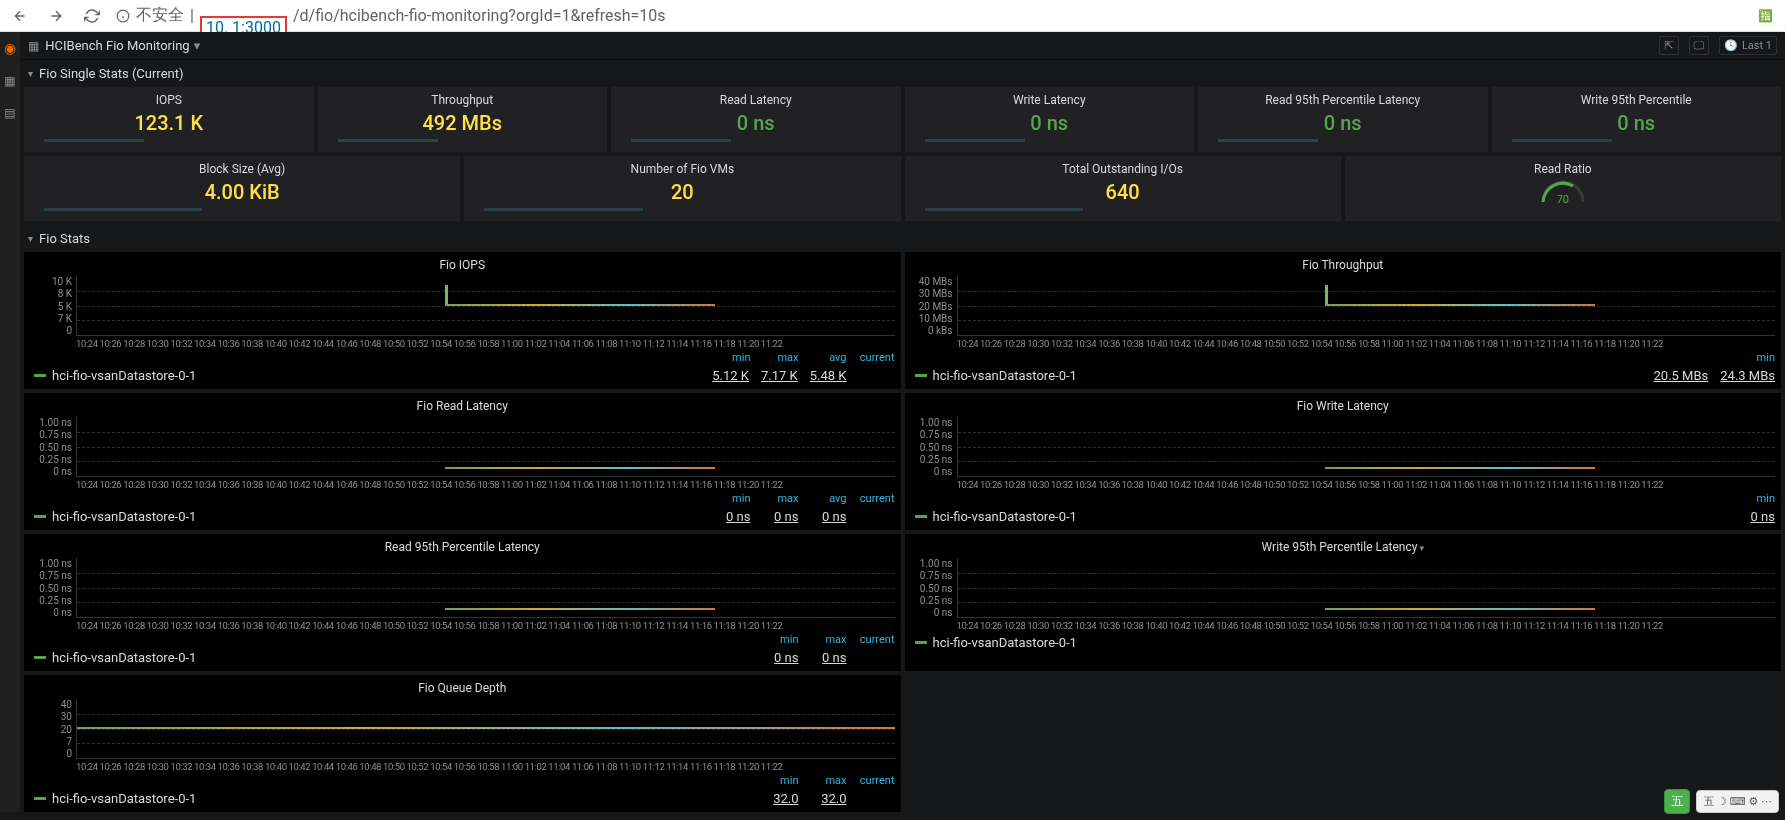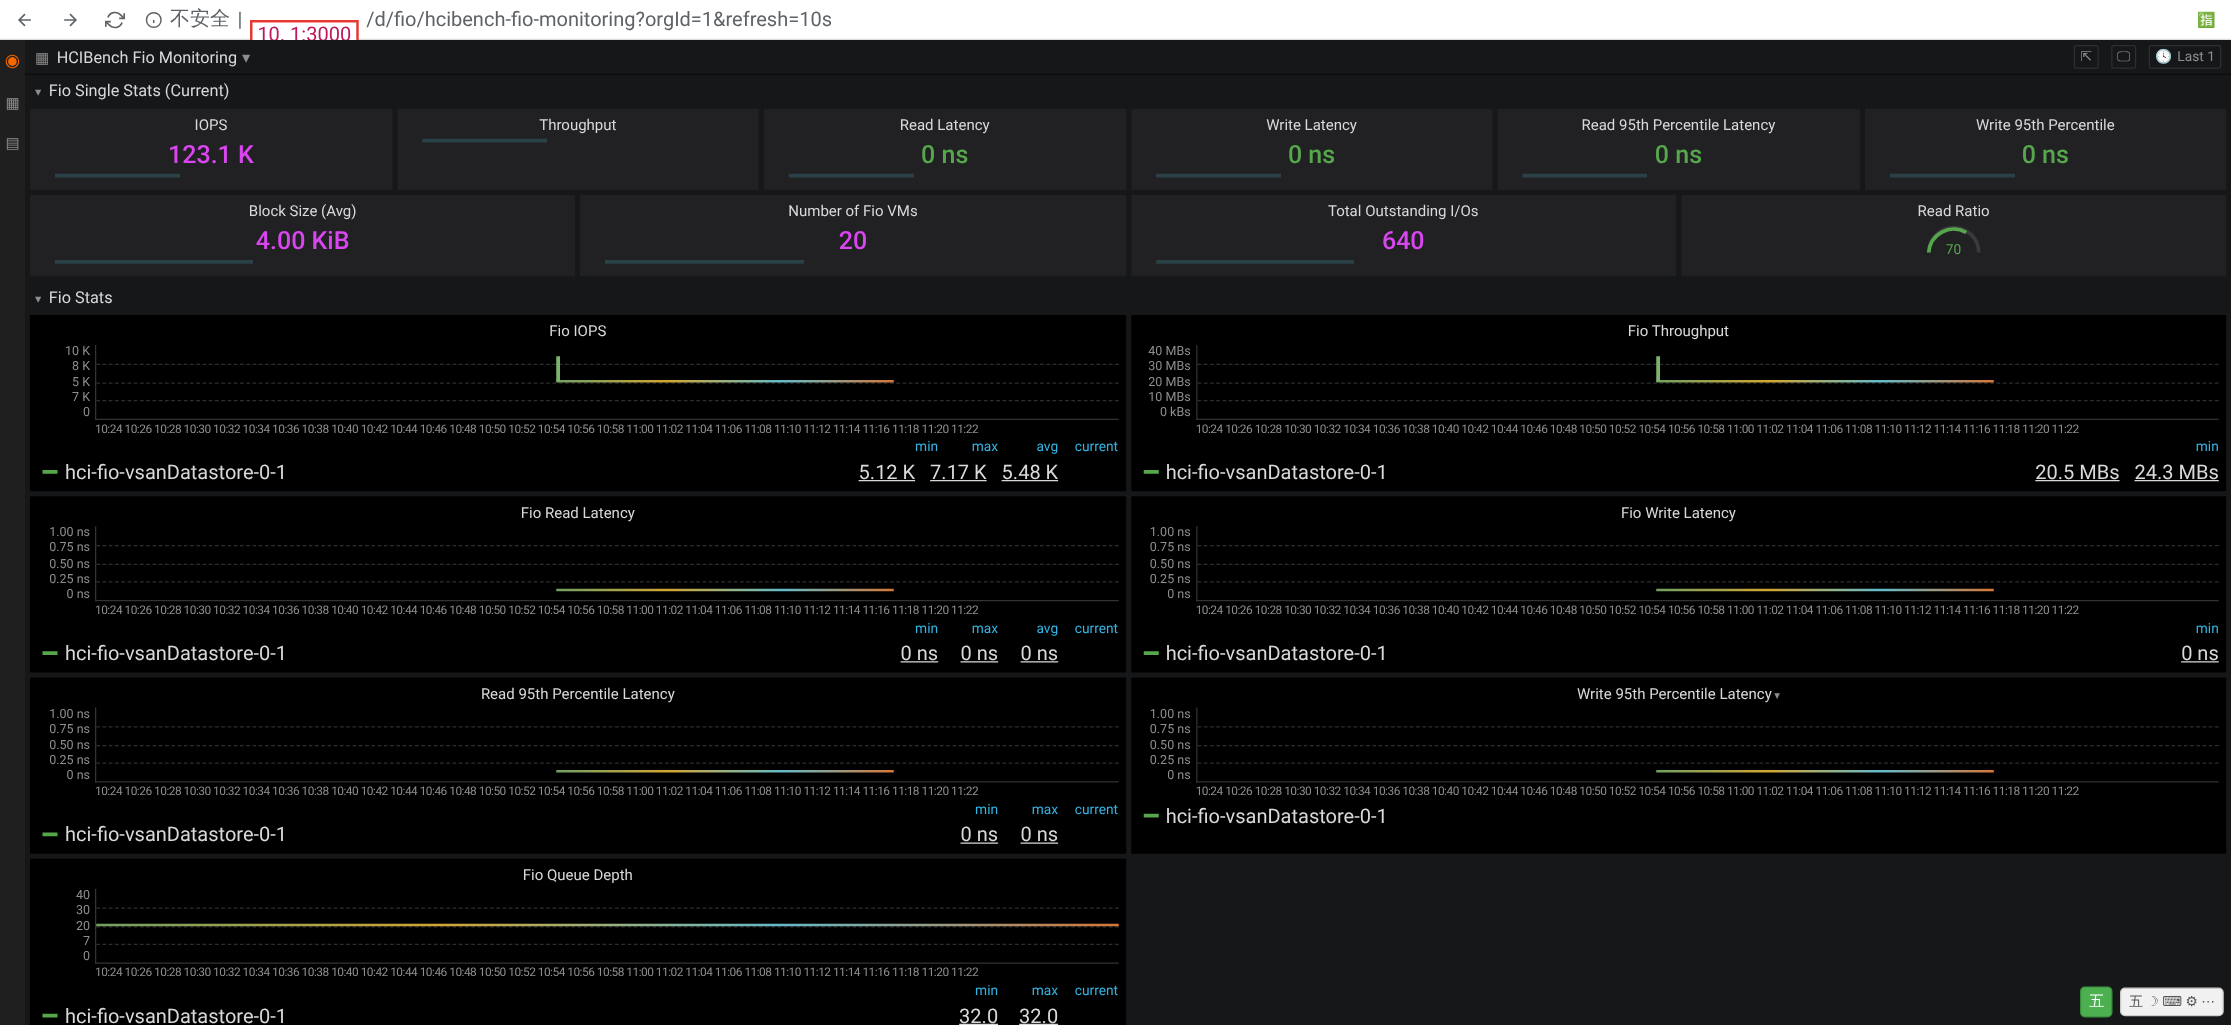--- a/index.html
+++ b/index.html
@@ -4,21 +4,21 @@
 <style>
 * { margin:0; padding:0; box-sizing:border-box; font-family:Roboto,Helvetica,Arial,sans-serif; }
 body { background:#161719; color:#d8d9da; font-size:12px; overflow-x:hidden; }
 
 .browser-bar { background:#fff; height:32px; display:flex; align-items:center; padding:0 8px; gap:12px; border-bottom:1px solid #ddd; }
 .browser-bar .nav-btn { color:#5f6368; cursor:pointer; padding:4px; display:flex; }
 .browser-bar .url-area { flex:1; display:flex; align-items:center; gap:6px; color:#5f6368; font-size:16px; }
 .browser-bar .insecure { color:#5f6368; }
 .browser-bar .url-redact { border:2px solid #e53935; padding:0 4px; background:#fff; color:#333; }
 .browser-bar .url-rest { color:#5f6368; }
-.browser-bar .url-highlight { color:#be185d;margin-top:24px; }
+.browser-bar .url-highlight { color:#0369a1;margin-top:24px; }
 
 .app { display:flex; background:#161719; }
 .sidebar { width:20px; background:#1f1f20; display:flex; flex-direction:column; align-items:center; padding-top:8px; gap:18px; }
 .sidebar .logo { color:#f46800; font-size:14px; }
 .sidebar .sb-icon { color:#8e8e8e; font-size:12px; }
 
 .main { flex:1; min-width:0; }
 
 .topbar { background:#161719; height:28px; display:flex; align-items:center; padding:0 8px; border-bottom:1px solid #0b0b0c; }
 .topbar .crumb-icon { color:#8e8e8e; margin-right:6px; }
@@ -27,42 +27,42 @@
 .topbar .spacer { flex:1; }
 .topbar .tb-btn { color:#8e8e8e; margin-left:10px; padding:2px 4px; border:1px solid #2f2f32; border-radius:2px; font-size:11px; display:flex; align-items:center; gap:4px; }
 
 .row-header { display:flex; align-items:center; padding:6px 8px; color:#d8d9da; font-size:13px; cursor:pointer; }
 .row-header .chev { margin-right:6px; color:#8e8e8e; font-size:10px; }
 
 .stats-grid { display:flex; gap:4px; padding:0 4px 4px; flex-wrap:nowrap; }
 .stat-panel { background:#212124; flex:1; min-width:0; padding:6px 0 10px; text-align:center; border-radius:1px; }
 .stat-panel .title { color:#d8d9da; font-size:12px; margin-bottom:4px; }
 .stat-panel .value { font-size:20px; font-weight:500; }
-.stat-panel .value.white { color:#d946ef; }
+.stat-panel .value.white { color:#fde047; }
 .stat-panel .value.green { color:#56a64b; }
 .stat-panel .spark { height:3px; margin:4px 20px 0; background:linear-gradient(90deg,#2f575e 0%,#2f575e 40%,transparent 40%); opacity:.6; }
 .gauge { width:48px; height:24px; margin:2px auto 0; position:relative; }
 .gauge svg { width:100%; height:100%; }
 .gauge-txt { position:absolute; bottom:-2px; left:0; right:0; text-align:center; color:#56a64b; font-size:11px; }
 
 .panels-grid { display:flex; flex-wrap:wrap; gap:4px; padding:0 4px; }
 .chart-panel { background:#000000; border-radius:1px; padding:4px 6px 6px; }
 .chart-panel.half { width:calc(50% - 2px); }
 .chart-panel .ptitle { text-align:center; color:#d8d9da; font-size:12px; padding:2px 0 4px; }
 .chart-panel .ptitle .chev { color:#8e8e8e; font-size:9px; margin-left:2px; }
 .chart-body { display:flex; height:60px; }
 .yaxis { width:46px; display:flex; flex-direction:column; justify-content:space-between; text-align:right; padding-right:4px; color:#8e8e8e; font-size:10px; }
 .plot { flex:1; position:relative; border-left:1px solid #333; border-bottom:1px solid #333; }
 .plot .grid-line { position:absolute; left:0; right:0; border-top:1px dashed #2e2e31; }
 .plot .trace { position:absolute; left:45%; right:22%; top:48%; height:2px; background:linear-gradient(90deg,#7eb26d,#eab839,#6ed0e0,#ef843c); opacity:.9; }
 .plot .trace.full { left:0; right:0; top:48%; }
 .plot .trace.low { top:85%; }
 .plot .trace-start { position:absolute; left:45%; top:15%; width:3px; height:35%; background:#7eb26d; }
 .xaxis { color:#8e8e8e; font-size:9.5px; padding:2px 0 0 46px; white-space:nowrap; overflow:hidden; letter-spacing:-0.4px; }
-.legend-row { display:flex; align-items:center; padding:4px 0 0 4px; font-size:16px; }
+.legend-row { display:flex; align-items:center; padding:4px 0 0 4px; font-size:13px; }
 .legend-row .swatch { width:12px; height:3px; background:#56a64b; margin-right:6px; }
 .legend-row .series { color:#d8d9da; flex:1; }
 .legend-row .hdr, .legend-row .val { color:#33b5e5; margin-left:12px; min-width:36px; text-align:right;text-decoration:underline; }
 .legend-row .val { color:#d8d9da; }
 .legend-head { display:flex; justify-content:flex-end; padding:2px 0 0; font-size:11px; }
 .legend-head span { color:#33b5e5; margin-left:12px; min-width:36px; text-align:right; }
 
 .taskbar { position:fixed; bottom:6px; right:6px; display:flex; gap:6px; align-items:center; }
 .taskbar .ime { background:#4caf50; color:#fff; padding:3px 6px; border-radius:4px; font-size:12px; border:1px solid #388e3c; }
 .taskbar .tray { background:#f1f1f1; color:#555; padding:3px 6px; border-radius:4px; font-size:11px; border:1px solid #ccc; }
@@ -124,20 +124,21 @@
     </div>
 
     <div class="stats-grid" id="stats-row1">
         <div class="stat-panel">
     <div class="title">IOPS</div>
     <div class="value white">123.1 K</div>
     <div class="spark"></div>
         </div>
         <div class="stat-panel">
     <div class="title">Throughput</div>
+    <div class="value white">492 MBs</div>
     <div class="spark"></div>
         </div>
         <div class="stat-panel">
     <div class="title">Read Latency</div>
     <div class="value green">0 ns</div>
     <div class="spark"></div>
         </div>
         <div class="stat-panel">
     <div class="title">Write Latency</div>
     <div class="value green">0 ns</div>

